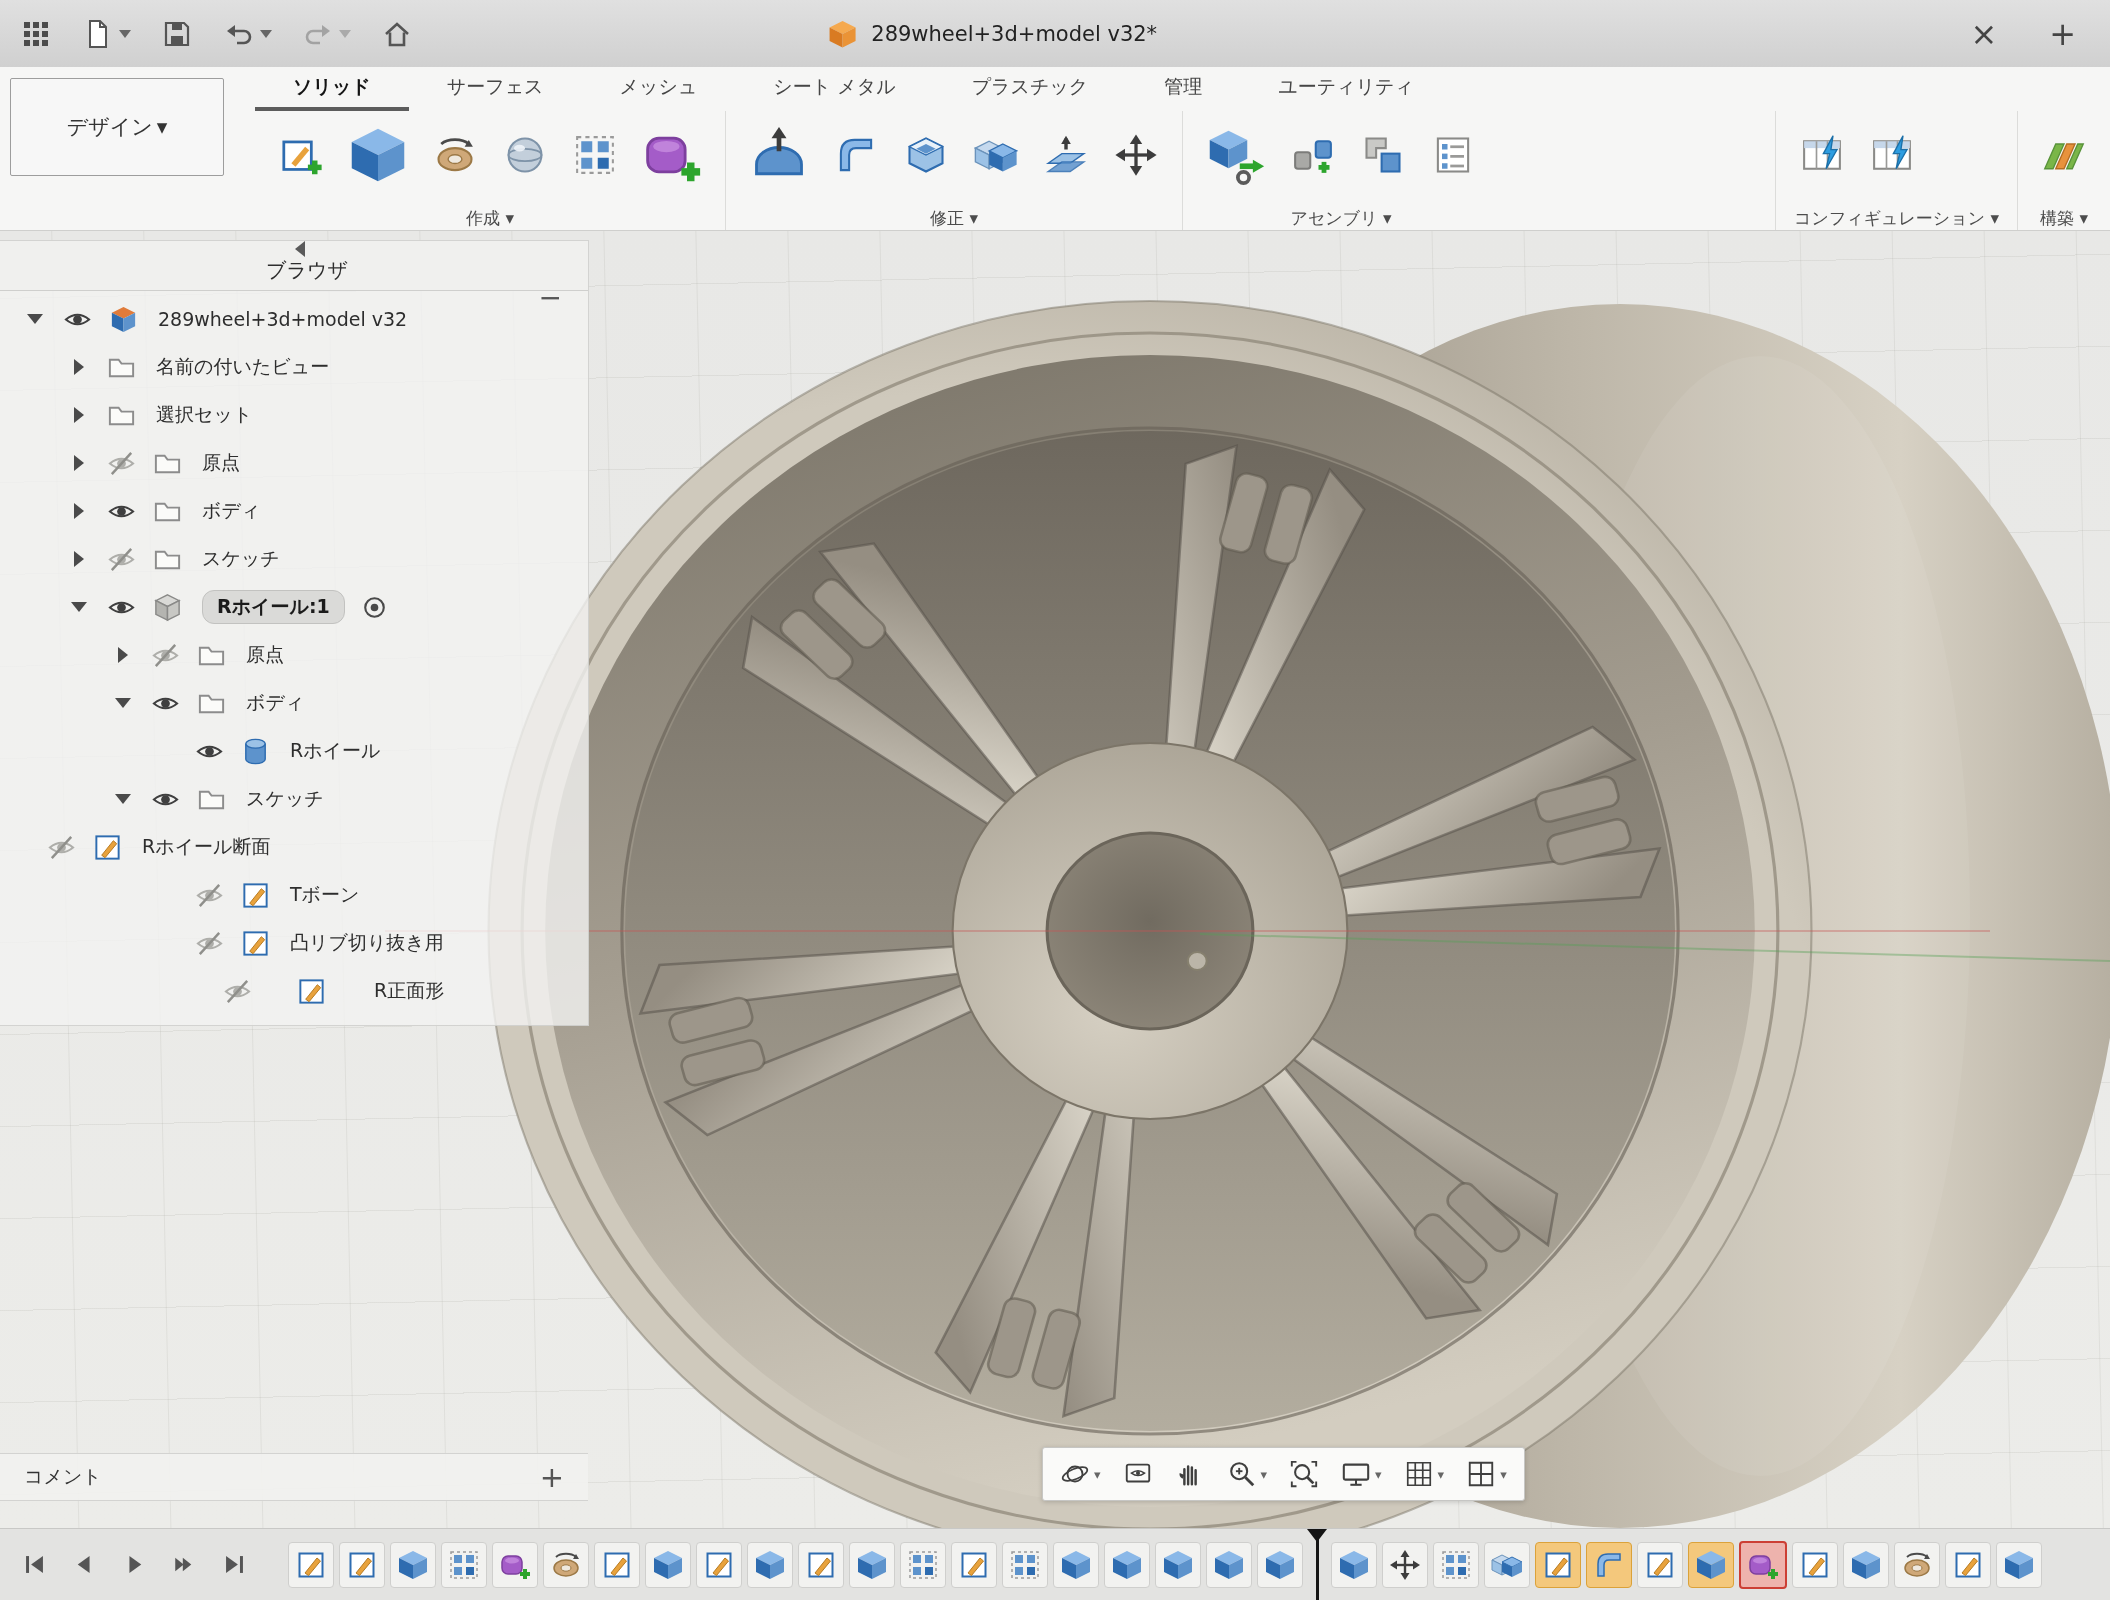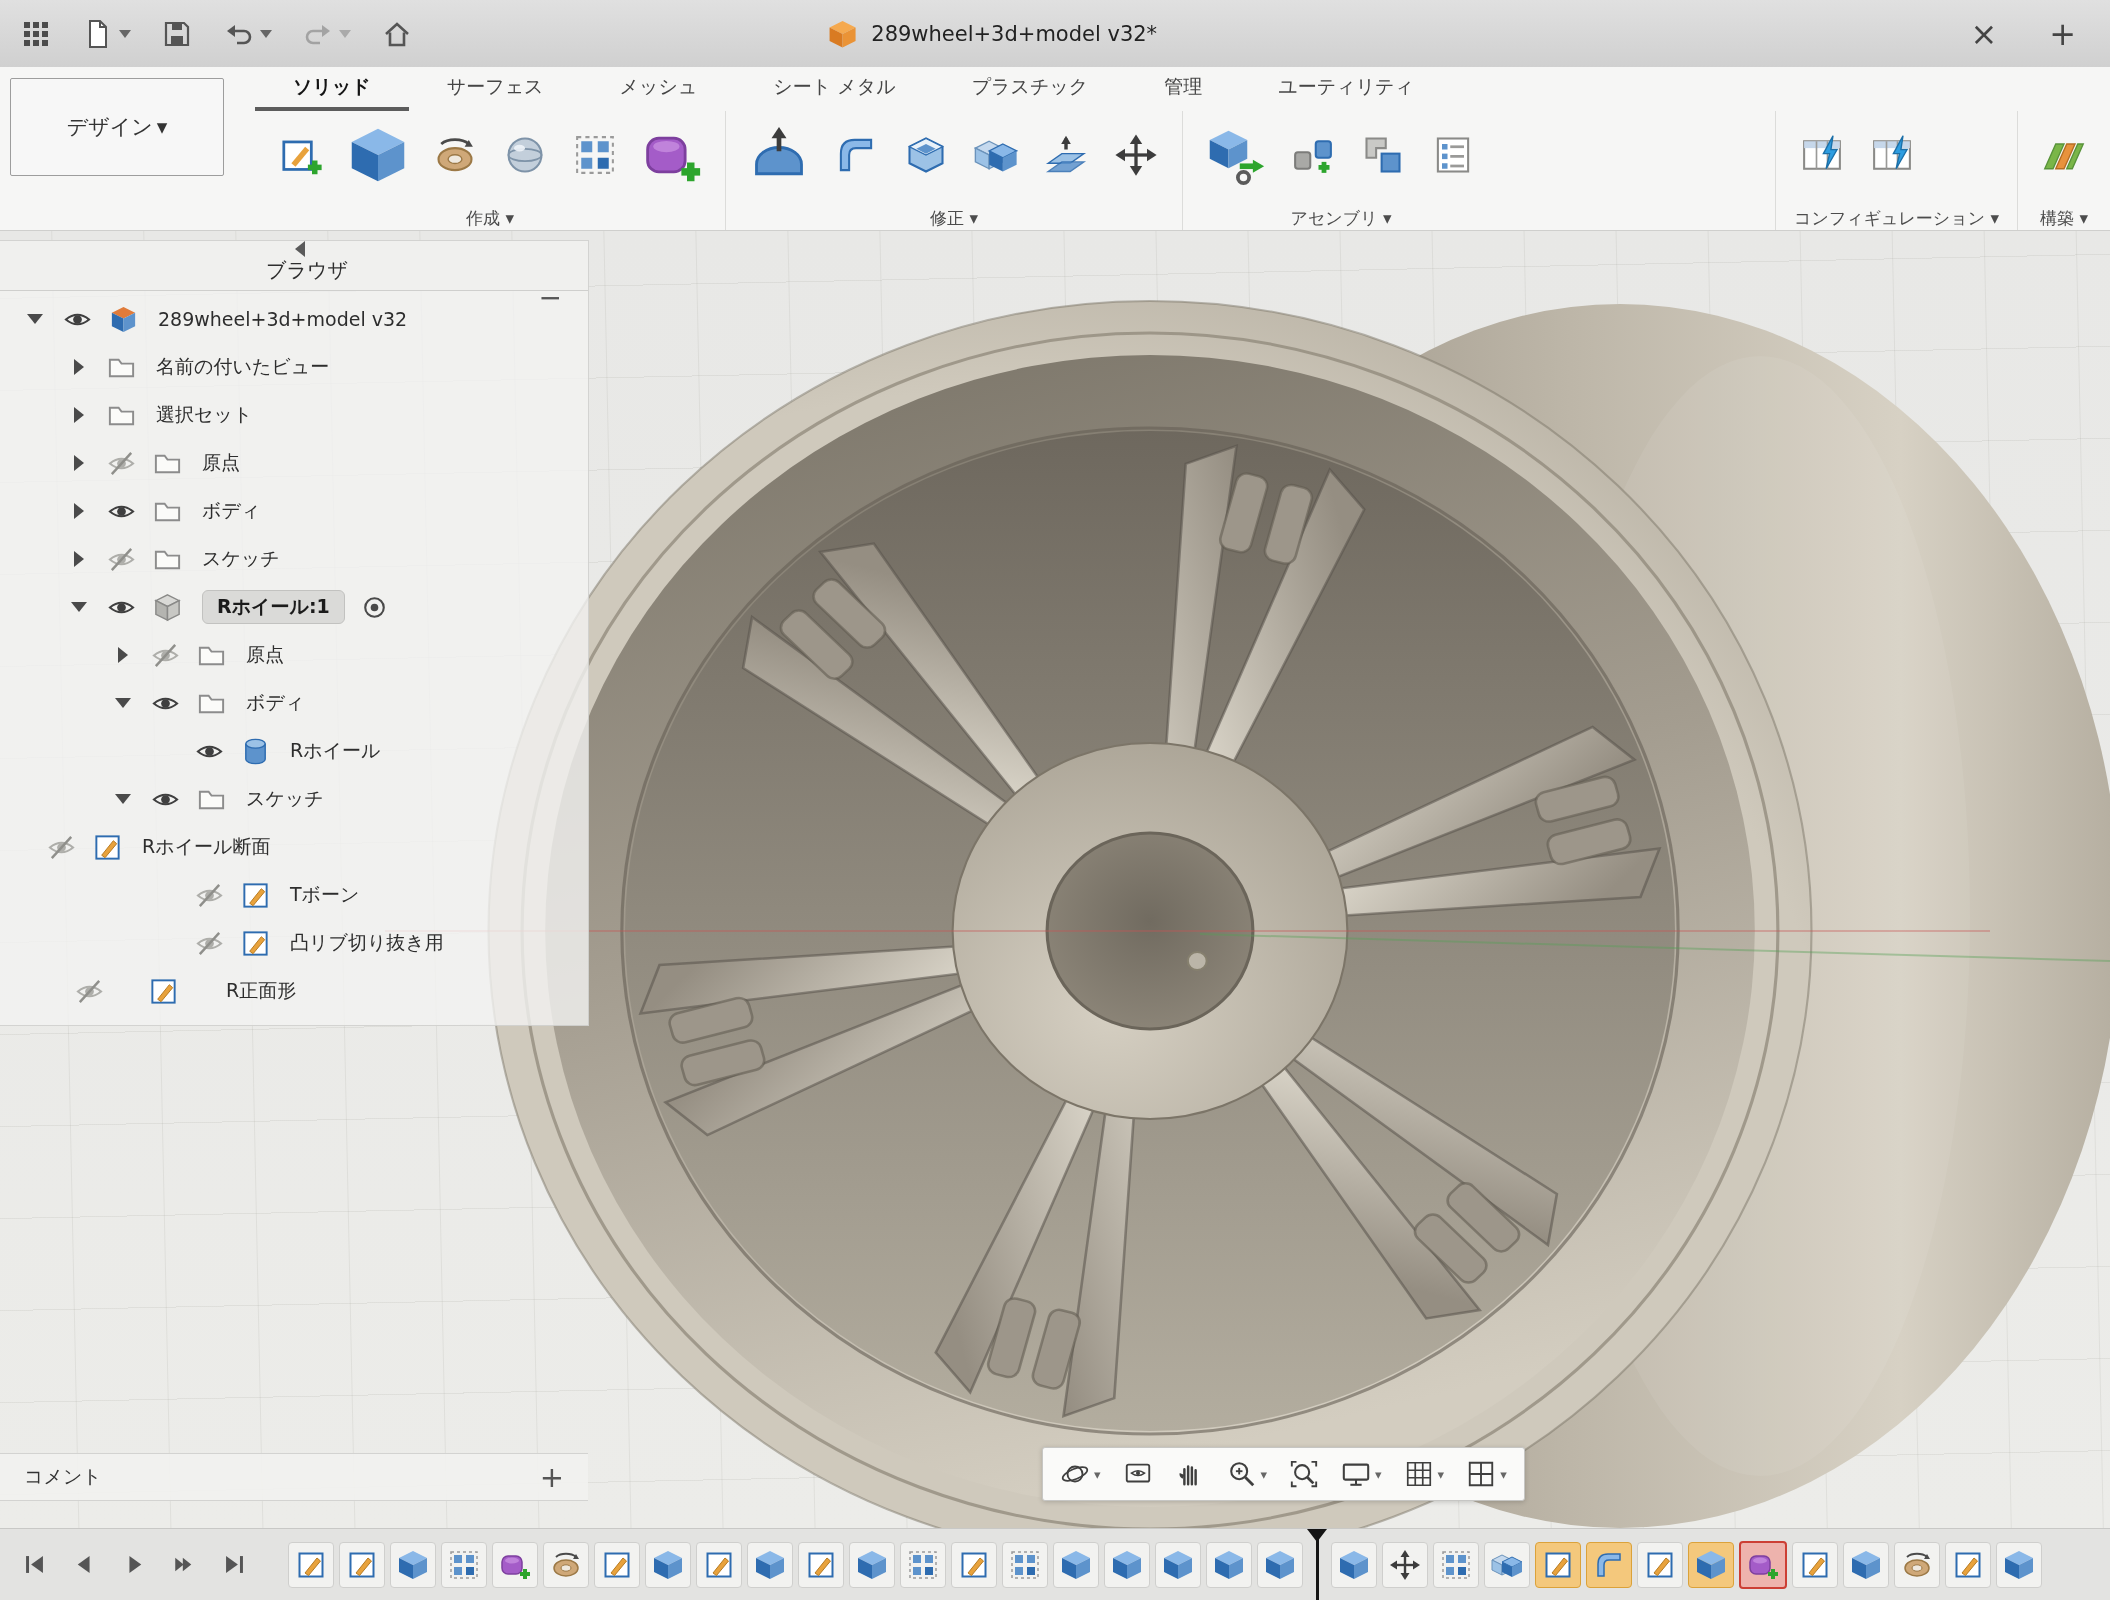--- a/index.html
+++ b/index.html
@@ -66,21 +66,21 @@
   .b-title{margin-left:26px;font-size:20px;color:#2e2e2e;}
   .b-min{margin-left:auto;margin-right:26px;font-size:28px;color:#555;line-height:1;}
   .tree{padding:4px 0 10px;}
   .trow{height:48px;display:flex;align-items:center;}
   .chev{width:38px;height:48px;flex:none;display:flex;align-items:center;justify-content:center;}
   .chev-down::after{content:'';border-left:8px solid transparent;border-right:8px solid transparent;border-top:10px solid #4a4a4a;}
   .chev-right::after{content:'';border-top:8px solid transparent;border-bottom:8px solid transparent;border-left:10px solid #4a4a4a;}
   .slot{width:46px;height:48px;flex:none;display:flex;align-items:center;justify-content:center;}
   .slot .ic{width:31px;height:31px;}
   .tlabel{margin-left:12px;font-size:19px;color:#2d2d2d;white-space:nowrap;}
-  .trow.sel .tlabel{background:#dadad8;border:1px solid #c2c2c0;border-radius:6px;
+  .trow.sel .tlabel{background:#dadad8;border:1px solid #c2c2c0;border-radius:12px;
     padding:3px 14px;font-weight:bold;color:#1b1b1b;}
   .radio{margin-left:16px;display:flex;align-items:center;}
   .radio .ic{width:27px;height:27px;}
 
   
   .comments{position:absolute;left:0;top:1222px;width:588px;height:48px;
     background:rgba(242,242,240,.9);border-top:1px solid #d3d3d1;border-bottom:1px solid #d3d3d1;
     display:flex;align-items:center;justify-content:space-between;padding:0 24px;box-sizing:border-box;
     font-size:19px;color:#333;}
   .c-add{font-size:29px;color:#555;line-height:1;}
@@ -802,21 +802,21 @@
                 <use href="#sym-eye-off"></use>
               </svg>
             </div>
             <div class="slot">
               <svg viewBox="0 0 32 32" class="ic">
                 <use href="#sym-sketch"></use>
               </svg>
             </div>
             <div class="tlabel">凸リブ切り抜き用</div>
           </div>
-          <div class="trow" style=" gap: 28px;">
+          <div class="trow" style="padding-left: 148px; gap: 28px;">
             <div class="chev chev-none"></div>
             <div class="slot">
               <svg viewBox="0 0 32 32" class="ic">
                 <use href="#sym-eye-off"></use>
               </svg>
             </div>
             <div class="slot">
               <svg viewBox="0 0 32 32" class="ic">
                 <use href="#sym-sketch"></use>
               </svg>

